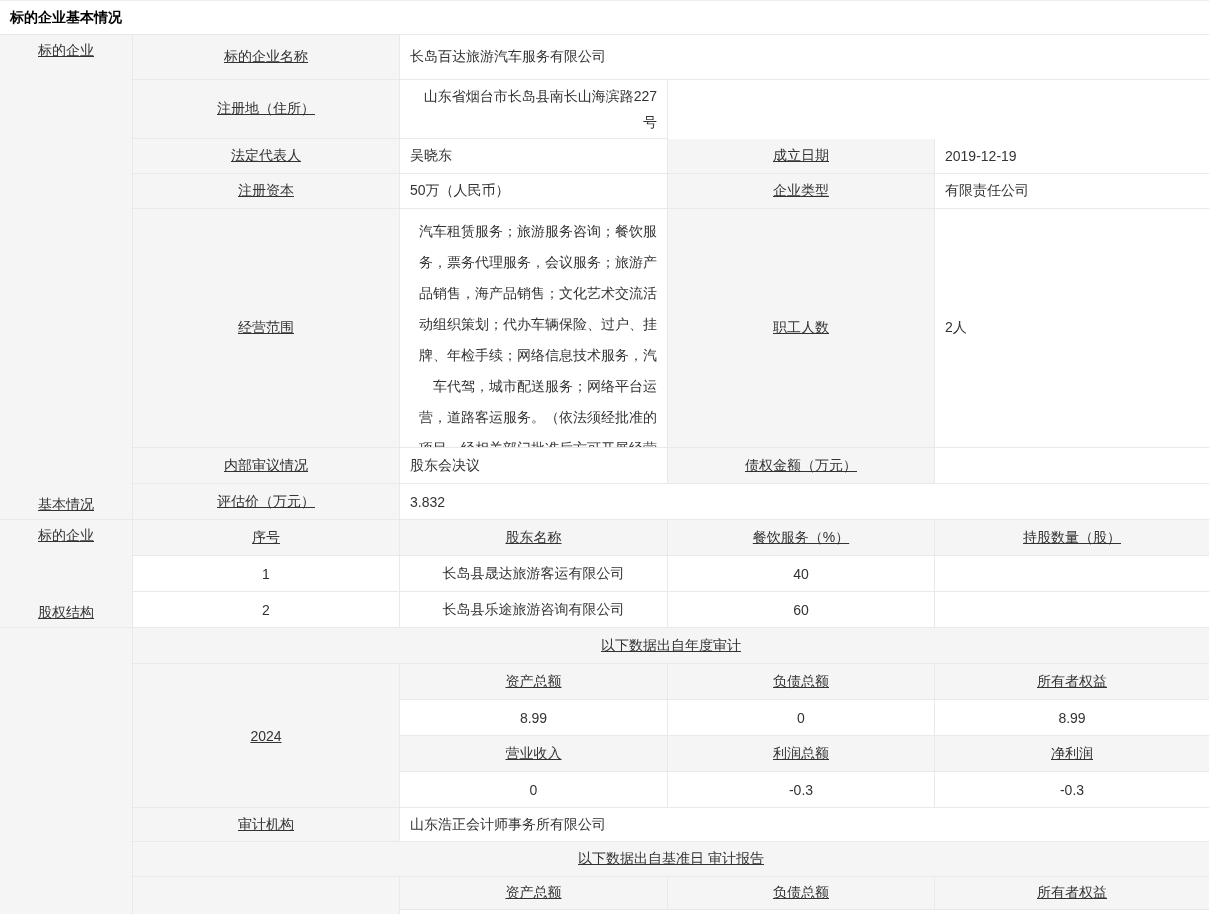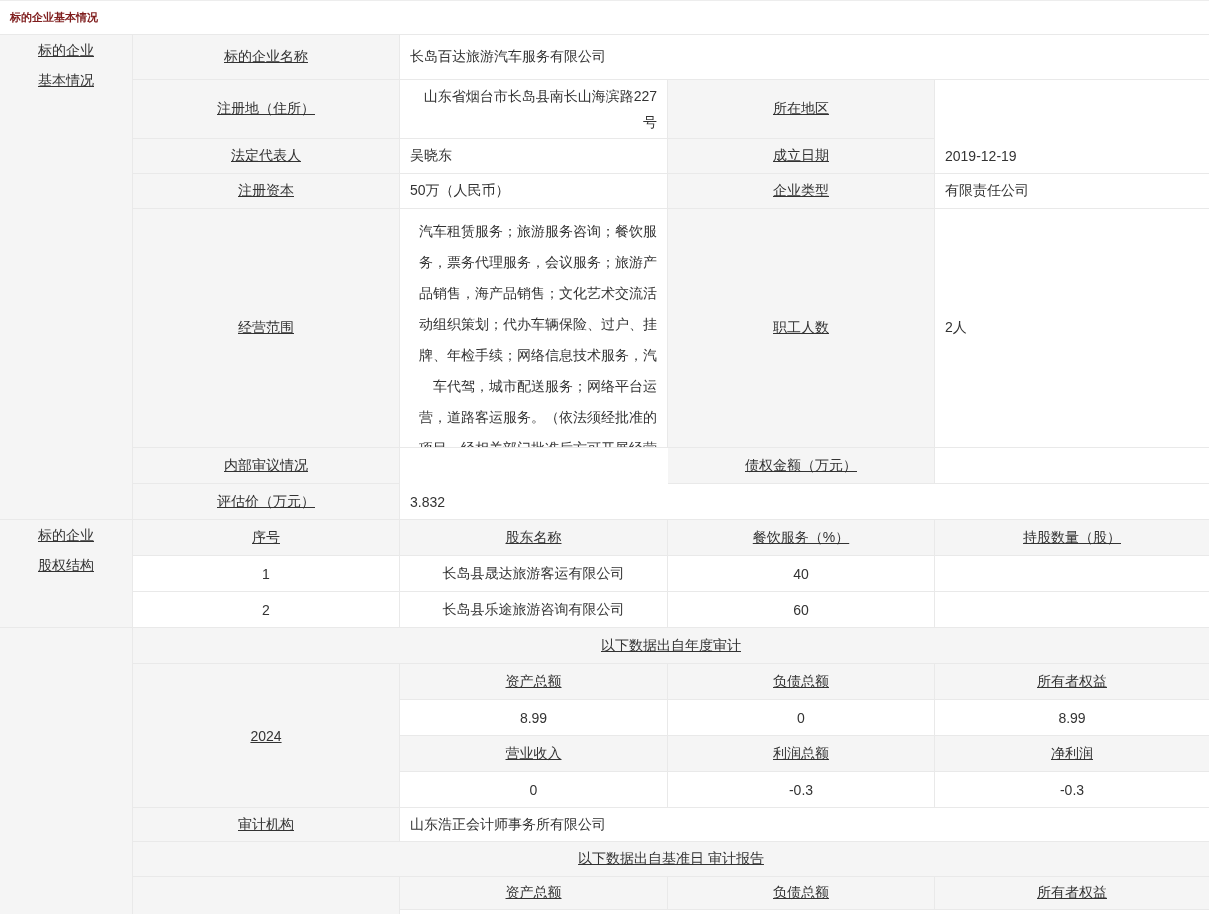--- a/index.html
+++ b/index.html
@@ -7,38 +7,38 @@
   body {
     width:1209px; height:914px; overflow:hidden;
     font-family:"Liberation Sans","DejaVu Sans",sans-serif;
     color:#333333; font-size:14px;
   }
   .page { width:1209px; height:914px; border-top:1px solid #ededed; }
   .page-header {
     height:33px; display:flex; align-items:center; padding-left:10px;
     background:#ffffff;
   }
-  .page-header .t { font-size:11px; font-weight:bold; color:#7f1d1d; }
+  .page-header .t { font-size:14px; font-weight:bold; color:#000000; }
   .tbl {
     display:grid; width:1209px;
     grid-template-columns:133px 267px 268px 267px 274px;
     grid-template-rows:45px 59px 35px 35px 239px 36px 36px 36px 36px 36px 36px 36px 36px 36px 36px 34px 35px 33px 6px;
     border-top:1px solid #e9e9e9;
   }
   .c {
     border-right:1px solid #e9e9e9; border-bottom:1px solid #e9e9e9;
     display:flex; align-items:center; overflow:hidden;
   }
   .g { background:#f5f5f5; justify-content:center; text-align:center;text-decoration:underline; }
   .w { background:#ffffff;text-align:right; }
   .left { justify-content:flex-start; text-align:left; padding:0 10px; }
   .ctr { justify-content:center; text-align:center; }
   .er { border-right:none; }
   .eb { border-bottom:none; }
-  .two-line { flex-direction:column; justify-content:flex-start; line-height:30px; }
+  .two-line { flex-direction:column; justify-content:space-between; line-height:30px; }
   .wrap2 { line-height:26px; padding:4px 10px; }
   .scope { align-items:flex-start; padding:7px 10px; line-height:31px; }
 </style>
 </head>
 <body>
 
 <div class="page">
 
   <div class="page-header">
     <span class="t">标的企业基本情况</span>
@@ -49,38 +49,38 @@
     <div class="c g two-line" style="grid-area:1/1/8/2">
       <span>标的企业</span>
       <span>基本情况</span>
     </div>
 
     <div class="c g" style="grid-area:1/2/2/3">标的企业名称</div>
     <div class="c w left er" style="grid-area:1/3/2/6">长岛百达旅游汽车服务有限公司</div>
 
     <div class="c g" style="grid-area:2/2/3/3">注册地（住所）</div>
     <div class="c w wrap2" style="grid-area:2/3/3/4">山东省烟台市长岛县南长山海滨路227号</div>
-    <div class="c g" style="grid-area:2/4/3/5">所在地区</div>
 
     <div class="c g" style="grid-area:3/2/4/3">法定代表人</div>
     <div class="c w left" style="grid-area:3/3/4/4">吴晓东</div>
     <div class="c g" style="grid-area:3/4/4/5">成立日期</div>
     <div class="c w left er" style="grid-area:3/5/4/6">2019-12-19</div>
 
     <div class="c g" style="grid-area:4/2/5/3">注册资本</div>
     <div class="c w left" style="grid-area:4/3/5/4">50万（人民币）</div>
     <div class="c g" style="grid-area:4/4/5/5">企业类型</div>
     <div class="c w left er" style="grid-area:4/5/5/6">有限责任公司</div>
 
     <div class="c g" style="grid-area:5/2/6/3">经营范围</div>
     <div class="c w scope" style="grid-area:5/3/6/4">汽车租赁服务；旅游服务咨询；餐饮服务，票务代理服务，会议服务；旅游产品销售，海产品销售；文化艺术交流活动组织策划；代办车辆保险、过户、挂牌、年检手续；网络信息技术服务，汽车代驾，城市配送服务；网络平台运营，道路客运服务。（依法须经批准的项目，经相关部门批准后方可开展经营活动）</div>
     <div class="c g" style="grid-area:5/4/6/5">职工人数</div>
     <div class="c w left er" style="grid-area:5/5/6/6">2人</div>
 
     <div class="c g" style="grid-area:6/2/7/3">内部审议情况</div>
+    <div class="c w left" style="grid-area:6/3/7/4">股东会决议</div>
     <div class="c g" style="grid-area:6/4/7/5">债权金额（万元）</div>
     <div class="c w left er" style="grid-area:6/5/7/6"></div>
 
     <div class="c g" style="grid-area:7/2/8/3">评估价（万元）</div>
     <div class="c w left er" style="grid-area:7/3/8/6">3.832</div>
 
     <div class="c g two-line" style="grid-area:8/1/11/2">
       <span>标的企业</span>
       <span>股权结构</span>
     </div>

